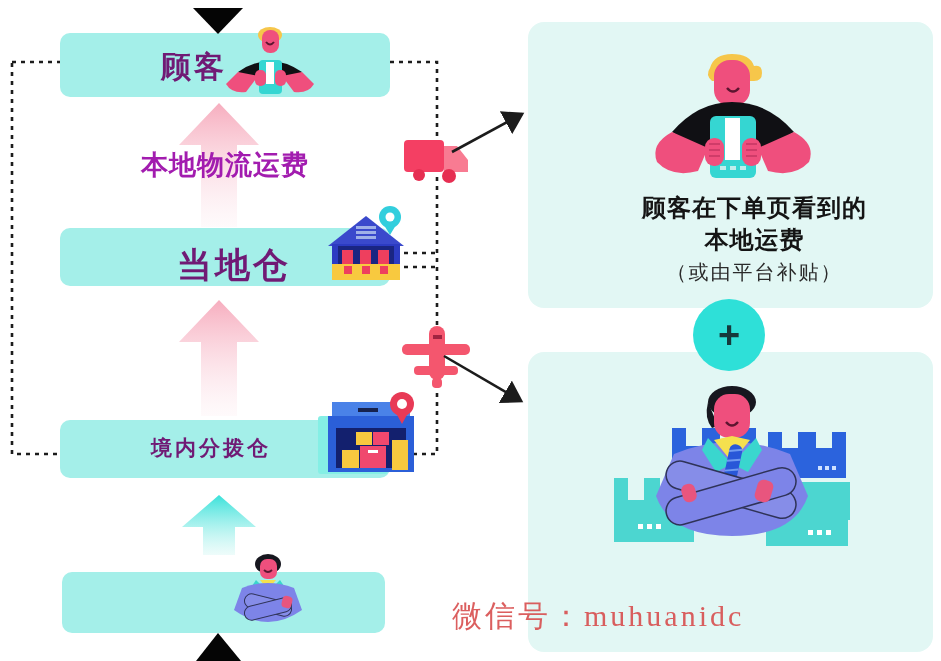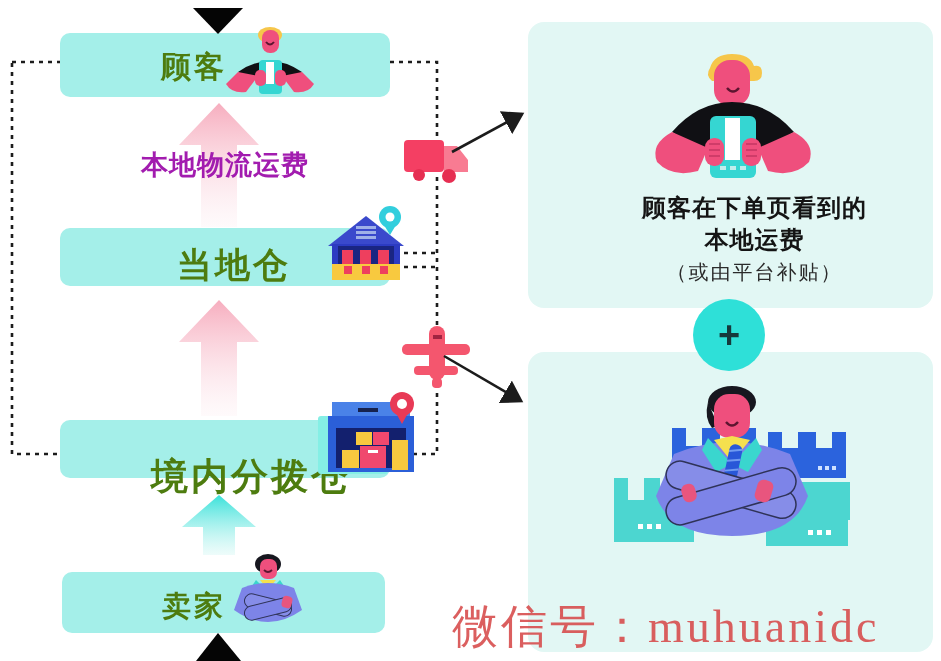--- a/index.html
+++ b/index.html
@@ -1,29 +1,29 @@
 <!DOCTYPE html>
 <html><head>
 <meta charset="utf-8">
 <style>
   html,body{margin:0;padding:0;background:#fff;}
   #canvas{position:relative;width:941px;height:661px;background:#ffffff;overflow:hidden;
           font-family:"Liberation Sans", sans-serif;}
   .abs{position:absolute;}
   .node-box{background:#a4efe9;border-radius:10px;z-index:2;}
-  .node-label{z-index:3;color:#4d7c0f;font-weight:600;letter-spacing:3px;white-space:nowrap;}
+  .node-label{z-index:3;color:#701a75;font-weight:600;letter-spacing:3px;white-space:nowrap;}
   .flow-label{z-index:4;color:#a21caf;font-weight:700;font-size:27px;letter-spacing:1px;white-space:nowrap;}
   .panel{background:#e2f7f4;border-radius:16px;z-index:2;}
   .panel-text{z-index:3;width:405px;text-align:center;color:#141414;font-weight:700;
               font-size:24px;line-height:32px;letter-spacing:1px;padding-left:24px;}
   .panel-note{font-weight:400;font-size:20px;color:#2b2b2b;letter-spacing:2px;}
   .plus-badge{width:72px;height:72px;border-radius:50%;background:#2ee0d8;z-index:4;
               display:flex;align-items:center;justify-content:center;
               color:#16393c;font-size:38px;font-weight:600;}
-  .watermark{z-index:9;font-family:"Liberation Serif", serif;font-size:46px;color:#d74a4a;
+  .watermark{z-index:9;font-family:"Liberation Serif", serif;font-size:30px;color:#d74a4a;
              opacity:.88;letter-spacing:3px;white-space:nowrap;text-align:right;}
   svg{display:block;}
   .z1{z-index:1}.z3{z-index:3}.z4{z-index:4}.z6{z-index:6}
 </style>
 </head>
 <body>
 
 <div id="canvas">
 
   <svg class="abs" style="left:0;top:0;z-index:0" width="941" height="661">
@@ -31,22 +31,21 @@
     <path d="M404,253 H437 M404,267 H437" fill="none" stroke="#1c1c1c" stroke-width="2.6" stroke-dasharray="4 5"></path>
   </svg>
 
   <div class="abs node-box" style="left:60px;top:33px;width:330px;height:64px"></div>
   <div class="abs node-box" style="left:60px;top:228px;width:330px;height:58px"></div>
   <div class="abs node-box" style="left:60px;top:420px;width:330px;height:58px"></div>
   <div class="abs node-box" style="left:62px;top:572px;width:323px;height:61px"></div>
 
   <div class="abs node-label" style="left:161px;top:47px;font-size:30px">顾客</div>
   <div class="abs node-label" style="left:177px;top:242px;font-size:35px">当地仓</div>
-  <div class="abs node-label" style="left:151px;top:452px;font-size:37px">境内分拨仓</div>
-  <div class="abs node-label" style="left:162px;top:587px;font-size:29px">卖家</div>
+  <div class="abs node-label" style="left:151px;top:434px;font-size:21px">境内分拨仓</div>
 
   <svg class="abs z1" style="left:179px;top:103px" width="80" height="124">
     <defs>
         <linearGradient id="gp1" x1="0" y1="0" x2="0" y2="1">
       <stop offset="0" stop-color="#f6a9bb" stop-opacity="0.95"></stop>
       <stop offset="1" stop-color="#fdeef2" stop-opacity="0.3"></stop>
         </linearGradient>
       </defs>
     <polygon points="40,0 80,42 58,42 58,124 22,124 22,42 0,42" fill="url(#gp1)"></polygon>
   </svg>

